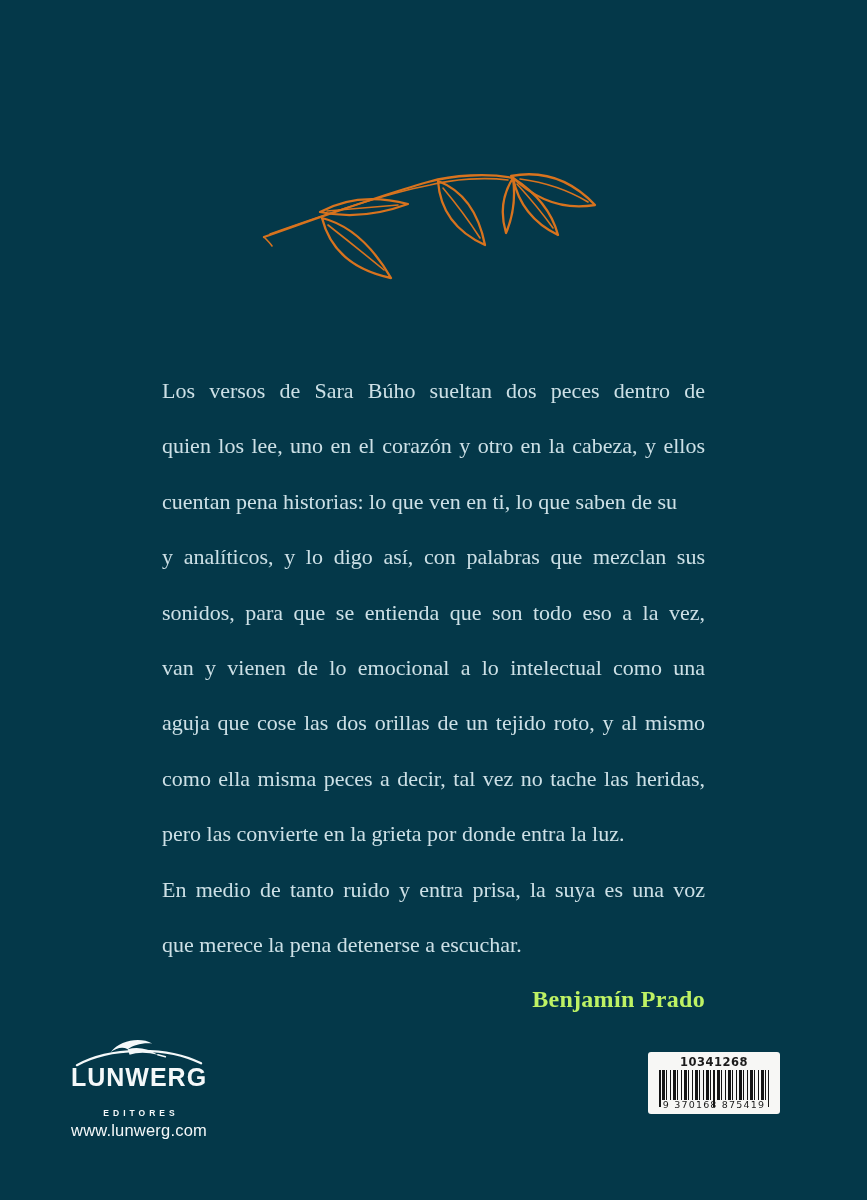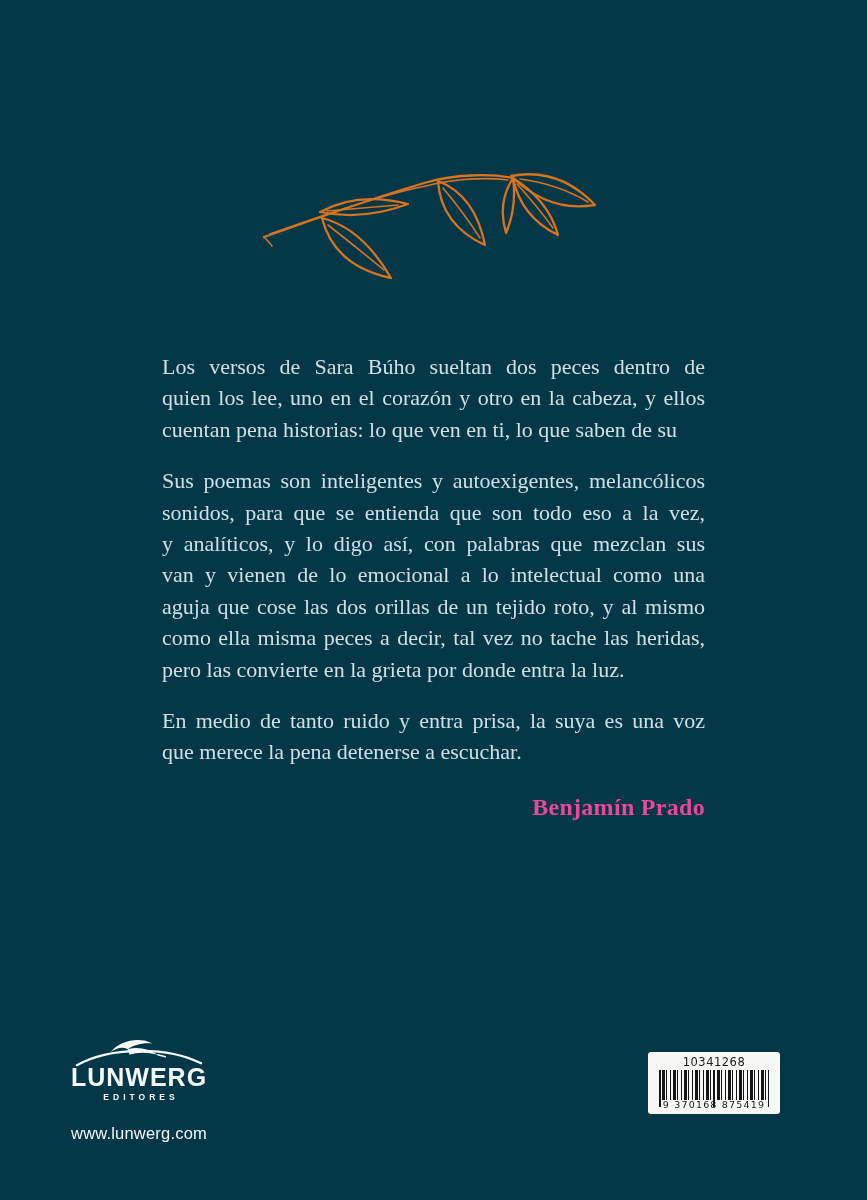--- a/index.html
+++ b/index.html
@@ -32,28 +32,29 @@
     color: #cde0e6;
     font-size: 22px;
     line-height: 31.4px;
   }
   .para { margin: 0 0 20px 0; }
   .para .line {
     text-align: justify;
     text-align-last: justify;
     text-justify: inter-word;
     white-space: nowrap;
+    margin-top: 24px;
   }
   .para .line:last-child { text-align-last: left; }
   .signature {
     margin-top: 24px;
     text-align: right;
     font-weight: bold;
     font-size: 24px;
-    color: #ec4899;
+    color: #bef264;
     letter-spacing: 0.3px;
   }
 
   
   .publisher {
     position: absolute;
     left: 64px;
     top: 1036px;
     width: 150px;
     text-align: center;
@@ -66,26 +67,26 @@
   .publisher .wordmark {
     font-size: 25px;
     font-weight: bold;
     letter-spacing: 1px;
     line-height: 26px;
   }
   .publisher .subtitle {
     font-size: 8.5px;
     font-weight: bold;
     letter-spacing: 4px;
-    margin-top: 2px;
+    margin-top: 18px;
     text-indent: 4px;
   }
   .publisher .website {
     font-size: 16.5px;
-    margin-top: 22px;
+    margin-top: 3px;
     letter-spacing: 0.2px;
   }
 
   
   .barcode {
     position: absolute;
     left: 648px;
     top: 1052px;
     width: 132px;
     height: 62px;
@@ -93,20 +94,21 @@
     border-radius: 3px;
     font-family: "DejaVu Sans", "Liberation Sans", sans-serif;
     color: #1b1b1b;
   }
   .barcode .top-number {
     text-align: center;
     font-size: 11.5px;
     line-height: 12px;
     padding-top: 4px;
     letter-spacing: 0.5px;
+    font-weight: bold;
   }
   .barcode .bars {
     position: absolute;
     left: 11px;
     top: 18px;
     width: 110px;
     height: 30px;
     background: repeating-linear-gradient(90deg,
       #141414 0px, #141414 1.5px,
       #f7f7f5 1.5px, #f7f7f5 3px,
@@ -164,23 +166,22 @@
     <path class="thin" d="M 262 17 Q 300 22, 330 40"></path>
   </svg>
 
   <div class="blurb">
     <div class="para">
         <div class="line">Los versos de Sara Búho sueltan dos peces dentro de</div>
         <div class="line">quien los lee, uno en el corazón y otro en la cabeza, y ellos</div>
         <div class="line">cuentan pena historias: lo que ven en ti, lo que saben de su</div>
       </div>
     <div class="para">
-        <div class="line">Sus poemas son inteligentes y autoexigentes, melancólicos</div>
+        <div class="line">y analíticos, y lo digo así, con palabras que mezclan sus</div>
         <div class="line">sonidos, para que se entienda que son todo eso a la vez,</div>
-        <div class="line">y analíticos, y lo digo así, con palabras que mezclan sus</div>
         <div class="line">van y vienen de lo emocional a lo intelectual como una</div>
         <div class="line">aguja que cose las dos orillas de un tejido roto, y al mismo</div>
         <div class="line">como ella misma peces a decir, tal vez no tache las heridas,</div>
         <div class="line">pero las convierte en la grieta por donde entra la luz.</div>
       </div>
     <div class="para">
         <div class="line">En medio de tanto ruido y entra prisa, la suya es una voz</div>
         <div class="line">que merece la pena detenerse a escuchar.</div>
       </div>
     <div class="signature">Benjamín Prado</div>

